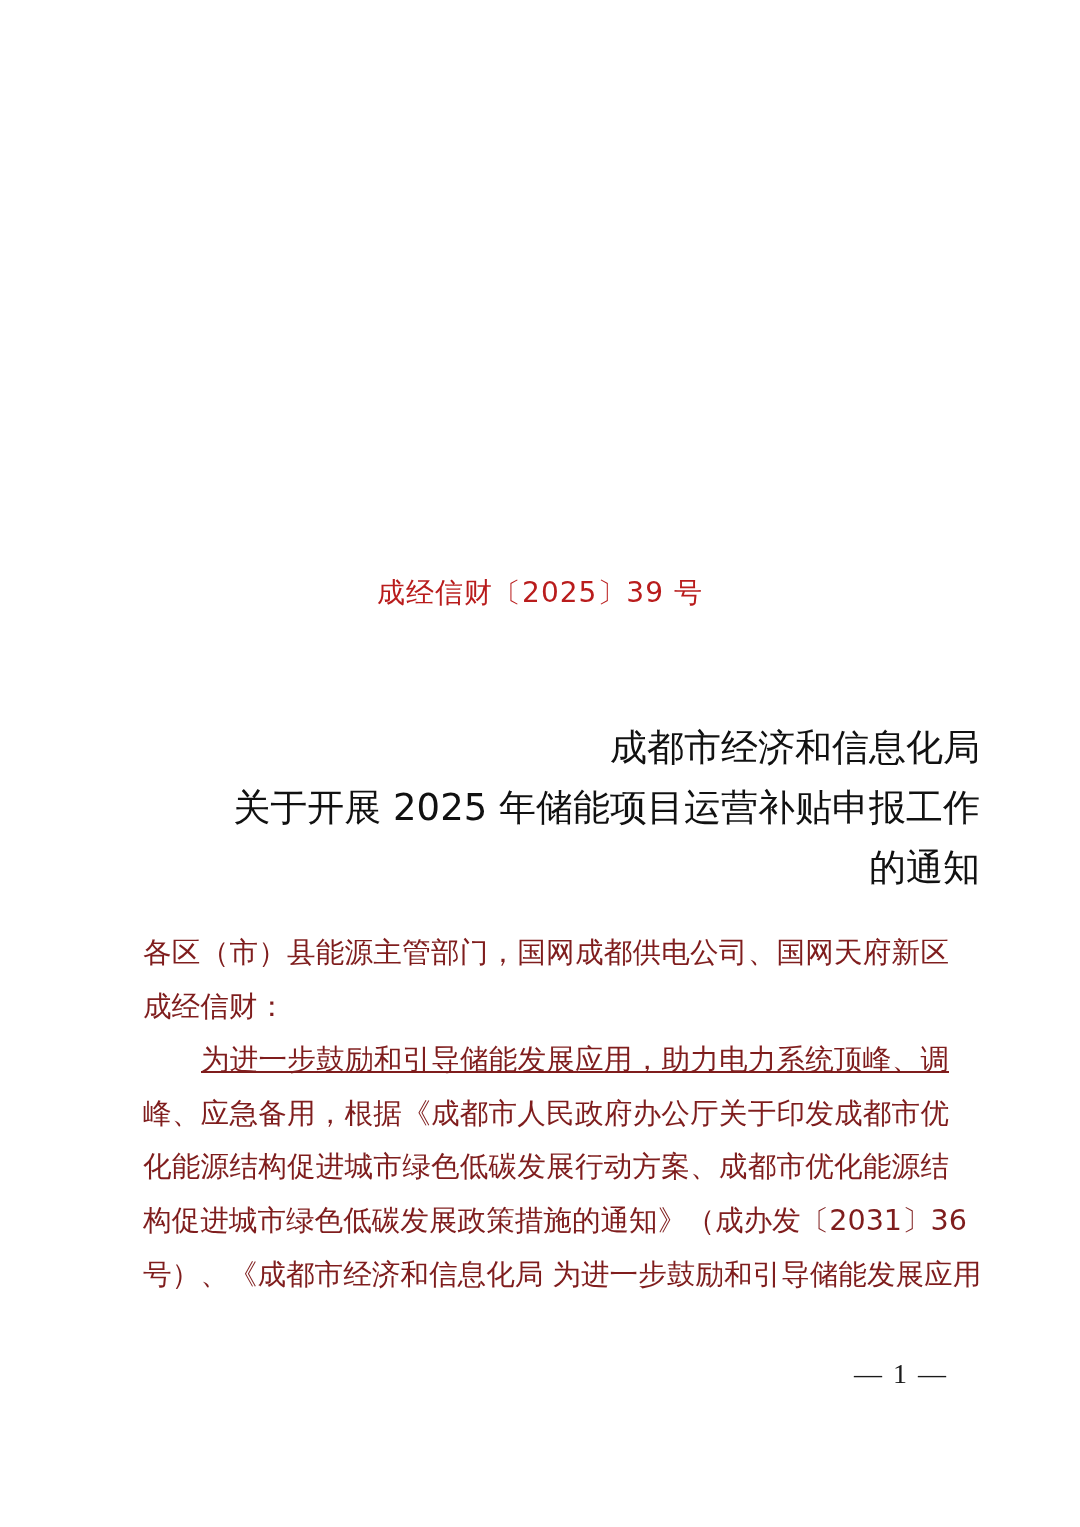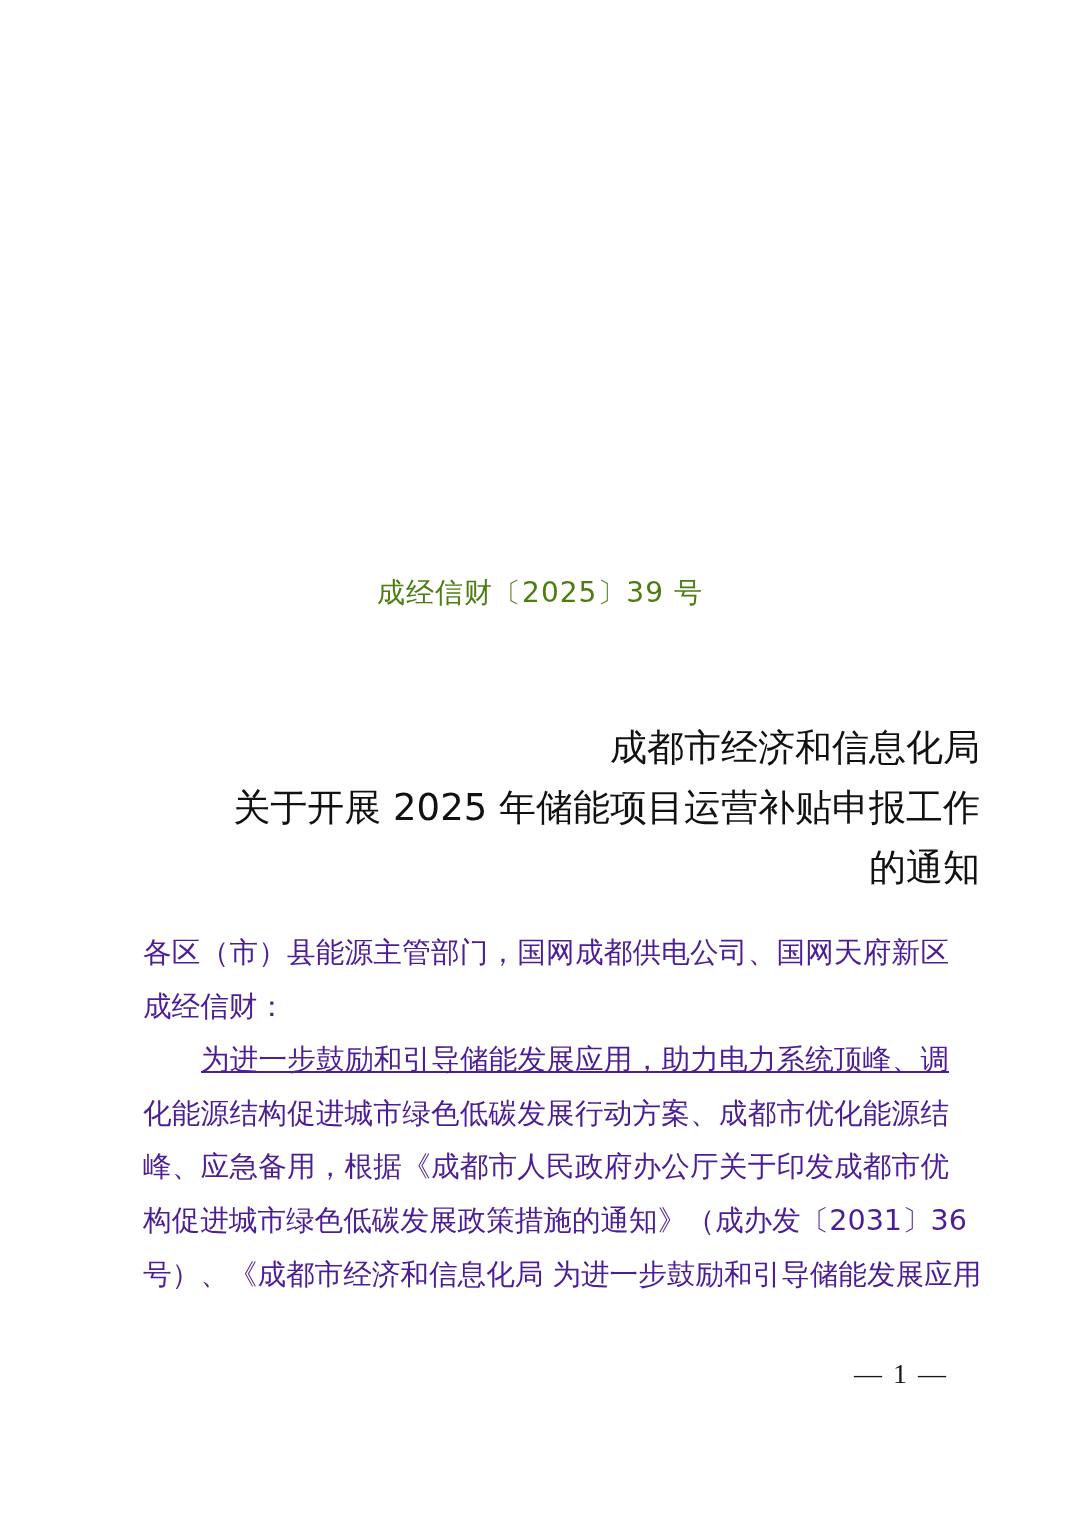--- a/index.html
+++ b/index.html
@@ -24,21 +24,21 @@
     }
     .doc-number {
       position: absolute;
       top: 573px;
       left: 0;
       width: 1080px;
       text-align: center;
       font-size: 28px;
       line-height: 40px;
       letter-spacing: 1px;
-      color: #4d7c0f;
+      color: #b91c1c;
     }
     .title {
       position: absolute;
       top: 718px;
       left: 100px;
       width: 880px;
       text-align: right;
       font-size: 37px;
       line-height: 60px;
       color: #111111;
@@ -47,21 +47,21 @@
       display: block;
       white-space: nowrap;
     }
     .body-text {
       position: absolute;
       top: 926px;
       left: 143px;
       width: 806px;
       font-size: 28.6px;
       line-height: 53.6px;
-      color: #4c1d95;
+      color: #7f1d1d;
     }
     .body-text .line {
       display: block;
       white-space: nowrap;
       text-align: justify;
       text-align-last: justify;
       height: 53.6px;
     }
     .body-text .line.no-justify {
       text-align-last: left;
@@ -93,21 +93,21 @@
   <div class="title">
     <span class="title-line">成都市经济和信息化局</span>
     <span class="title-line">关于开展 2025 年储能项目运营补贴申报工作</span>
     <span class="title-line">的通知</span>
   </div>
 
   <div class="body-text">
     <span class="line">各区（市）县能源主管部门，国网成都供电公司、国网天府新区</span>
     <span class="line no-justify">成经信财：</span>
     <span class="line indent">为进一步鼓励和引导储能发展应用，助力电力系统顶峰、调</span>
+    <span class="line">峰、应急备用，根据《成都市人民政府办公厅关于印发成都市优</span>
     <span class="line">化能源结构促进城市绿色低碳发展行动方案、成都市优化能源结</span>
-    <span class="line">峰、应急备用，根据《成都市人民政府办公厅关于印发成都市优</span>
     <span class="line">构促进城市绿色低碳发展政策措施的通知》（成办发〔2031〕36</span>
     <span class="line">号）、《成都市经济和信息化局 为进一步鼓励和引导储能发展应用</span>
   </div>
 
   <div class="page-number">— 1 —</div>
 
 </div>
 
 </body></html>

